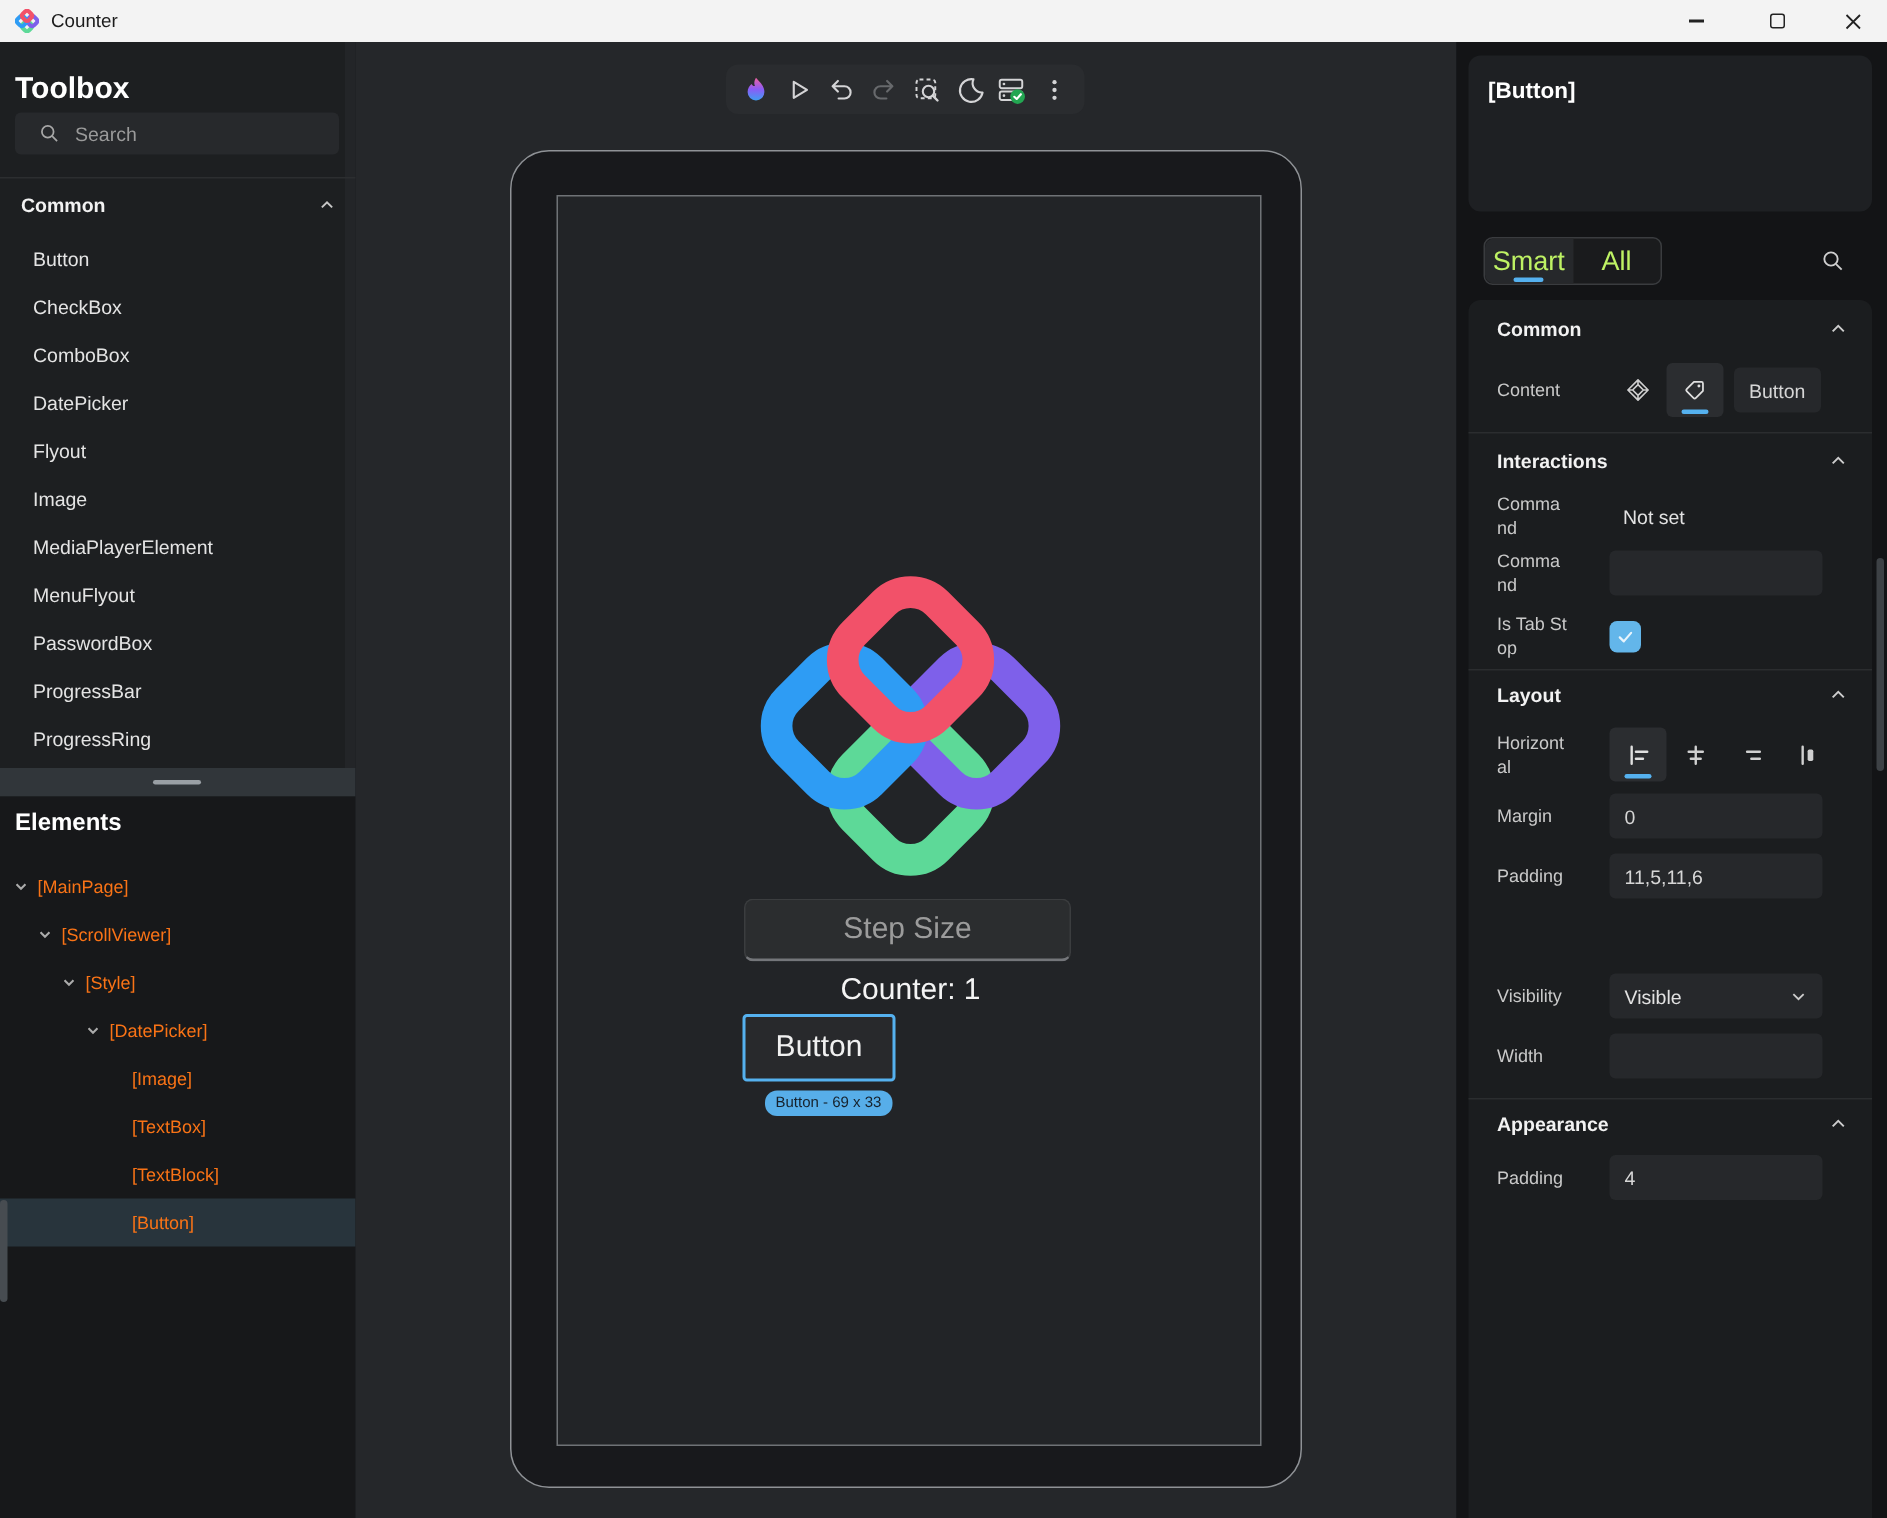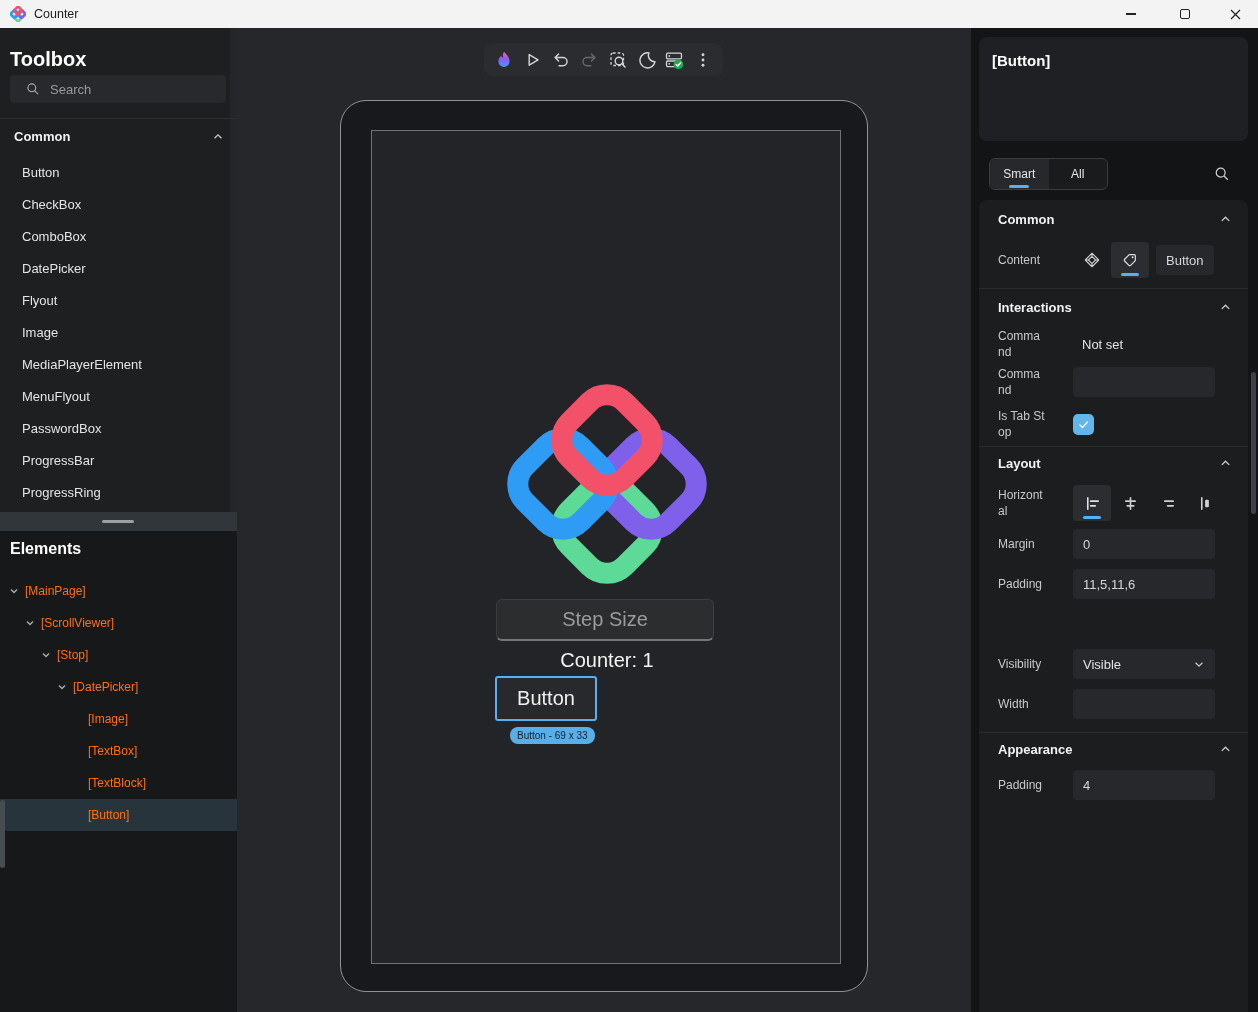--- a/index.html
+++ b/index.html
@@ -85,22 +85,22 @@
   #inspector-title { position:absolute; left:13px; top:15px; font-size:15px; font-weight:bold; color:#fff; }
   .lbl { width:48px; font-size:12px; color:#c9c9c9; line-height:1.35; word-break:break-all; flex:none; }
   #style-row { position:absolute; left:21px; top:53px; width:230px; display:flex; align-items:center; }
   .ins-input { height:30px; background:#2b2d30; border:none; border-radius:4px; color:#d6d6d6;
     font-size:13px; padding:0 10px; outline:none; width:142px; font-family:inherit; }
   .ins-input::placeholder { color:#b5b5b5; }
   #style-row .ins-input { margin-left:27px; }
 
   #tabs-box { position:absolute; left:18px; top:130px; width:119px; height:32px;
     border:1px solid #3a3c3f; border-radius:6px; display:flex; background:#1a1b1d; }
-  .tab { flex:1; display:flex; align-items:center; justify-content:center; font-size:12px;
-    color:#e5e5e5; position:relative; cursor:pointer;text-align:right; }
+  .tab { flex:1; display:flex; align-items:center; justify-content:center; font-size:18px;
+    color:#bef264; position:relative; cursor:pointer;text-align:right; }
   .tab.active { background:#26282b; border-radius:6px 0 0 6px; }
   .tab.active .tab-underline { position:absolute; bottom:1px; left:50%; margin-left:-10px; width:20px;
     height:3px; border-radius:2px; background:var(--accent,#55b1ef); }
   #tabs-search { position:absolute; left:243px; top:138px; cursor:pointer; }
 
   #props-card { top:172px; width:269px; height:822px; background:#1b1d1f; }
   .sec-header { position:absolute; left:19px; right:16px; display:flex; justify-content:space-between;
     align-items:center; }
   .sec-header span { font-size:13px; font-weight:bold; color:#f2f2f2; }
   .divider { position:absolute; left:0; width:269px; height:1px; background:#2b2d2f; }
@@ -204,21 +204,21 @@
       <div class="tree-row ind1">
         <svg class="tree-chevron" viewBox="0 0 12 12">
             <path d="M3 4.5 L6 7.5 L9 4.5" fill="none" stroke="#aaa" stroke-width="1.4"></path>
           </svg>
         <span>[ScrollViewer]</span>
       </div>
       <div class="tree-row ind2">
         <svg class="tree-chevron" viewBox="0 0 12 12">
             <path d="M3 4.5 L6 7.5 L9 4.5" fill="none" stroke="#aaa" stroke-width="1.4"></path>
           </svg>
-        <span>[Stop]</span>
+        <span>[Style]</span>
       </div>
       <div class="tree-row ind3">
         <svg class="tree-chevron" viewBox="0 0 12 12">
             <path d="M3 4.5 L6 7.5 L9 4.5" fill="none" stroke="#aaa" stroke-width="1.4"></path>
           </svg>
         <span>[DatePicker]</span>
       </div>
       <div class="tree-row ind4">
         <span>[Image]</span>
       </div>

